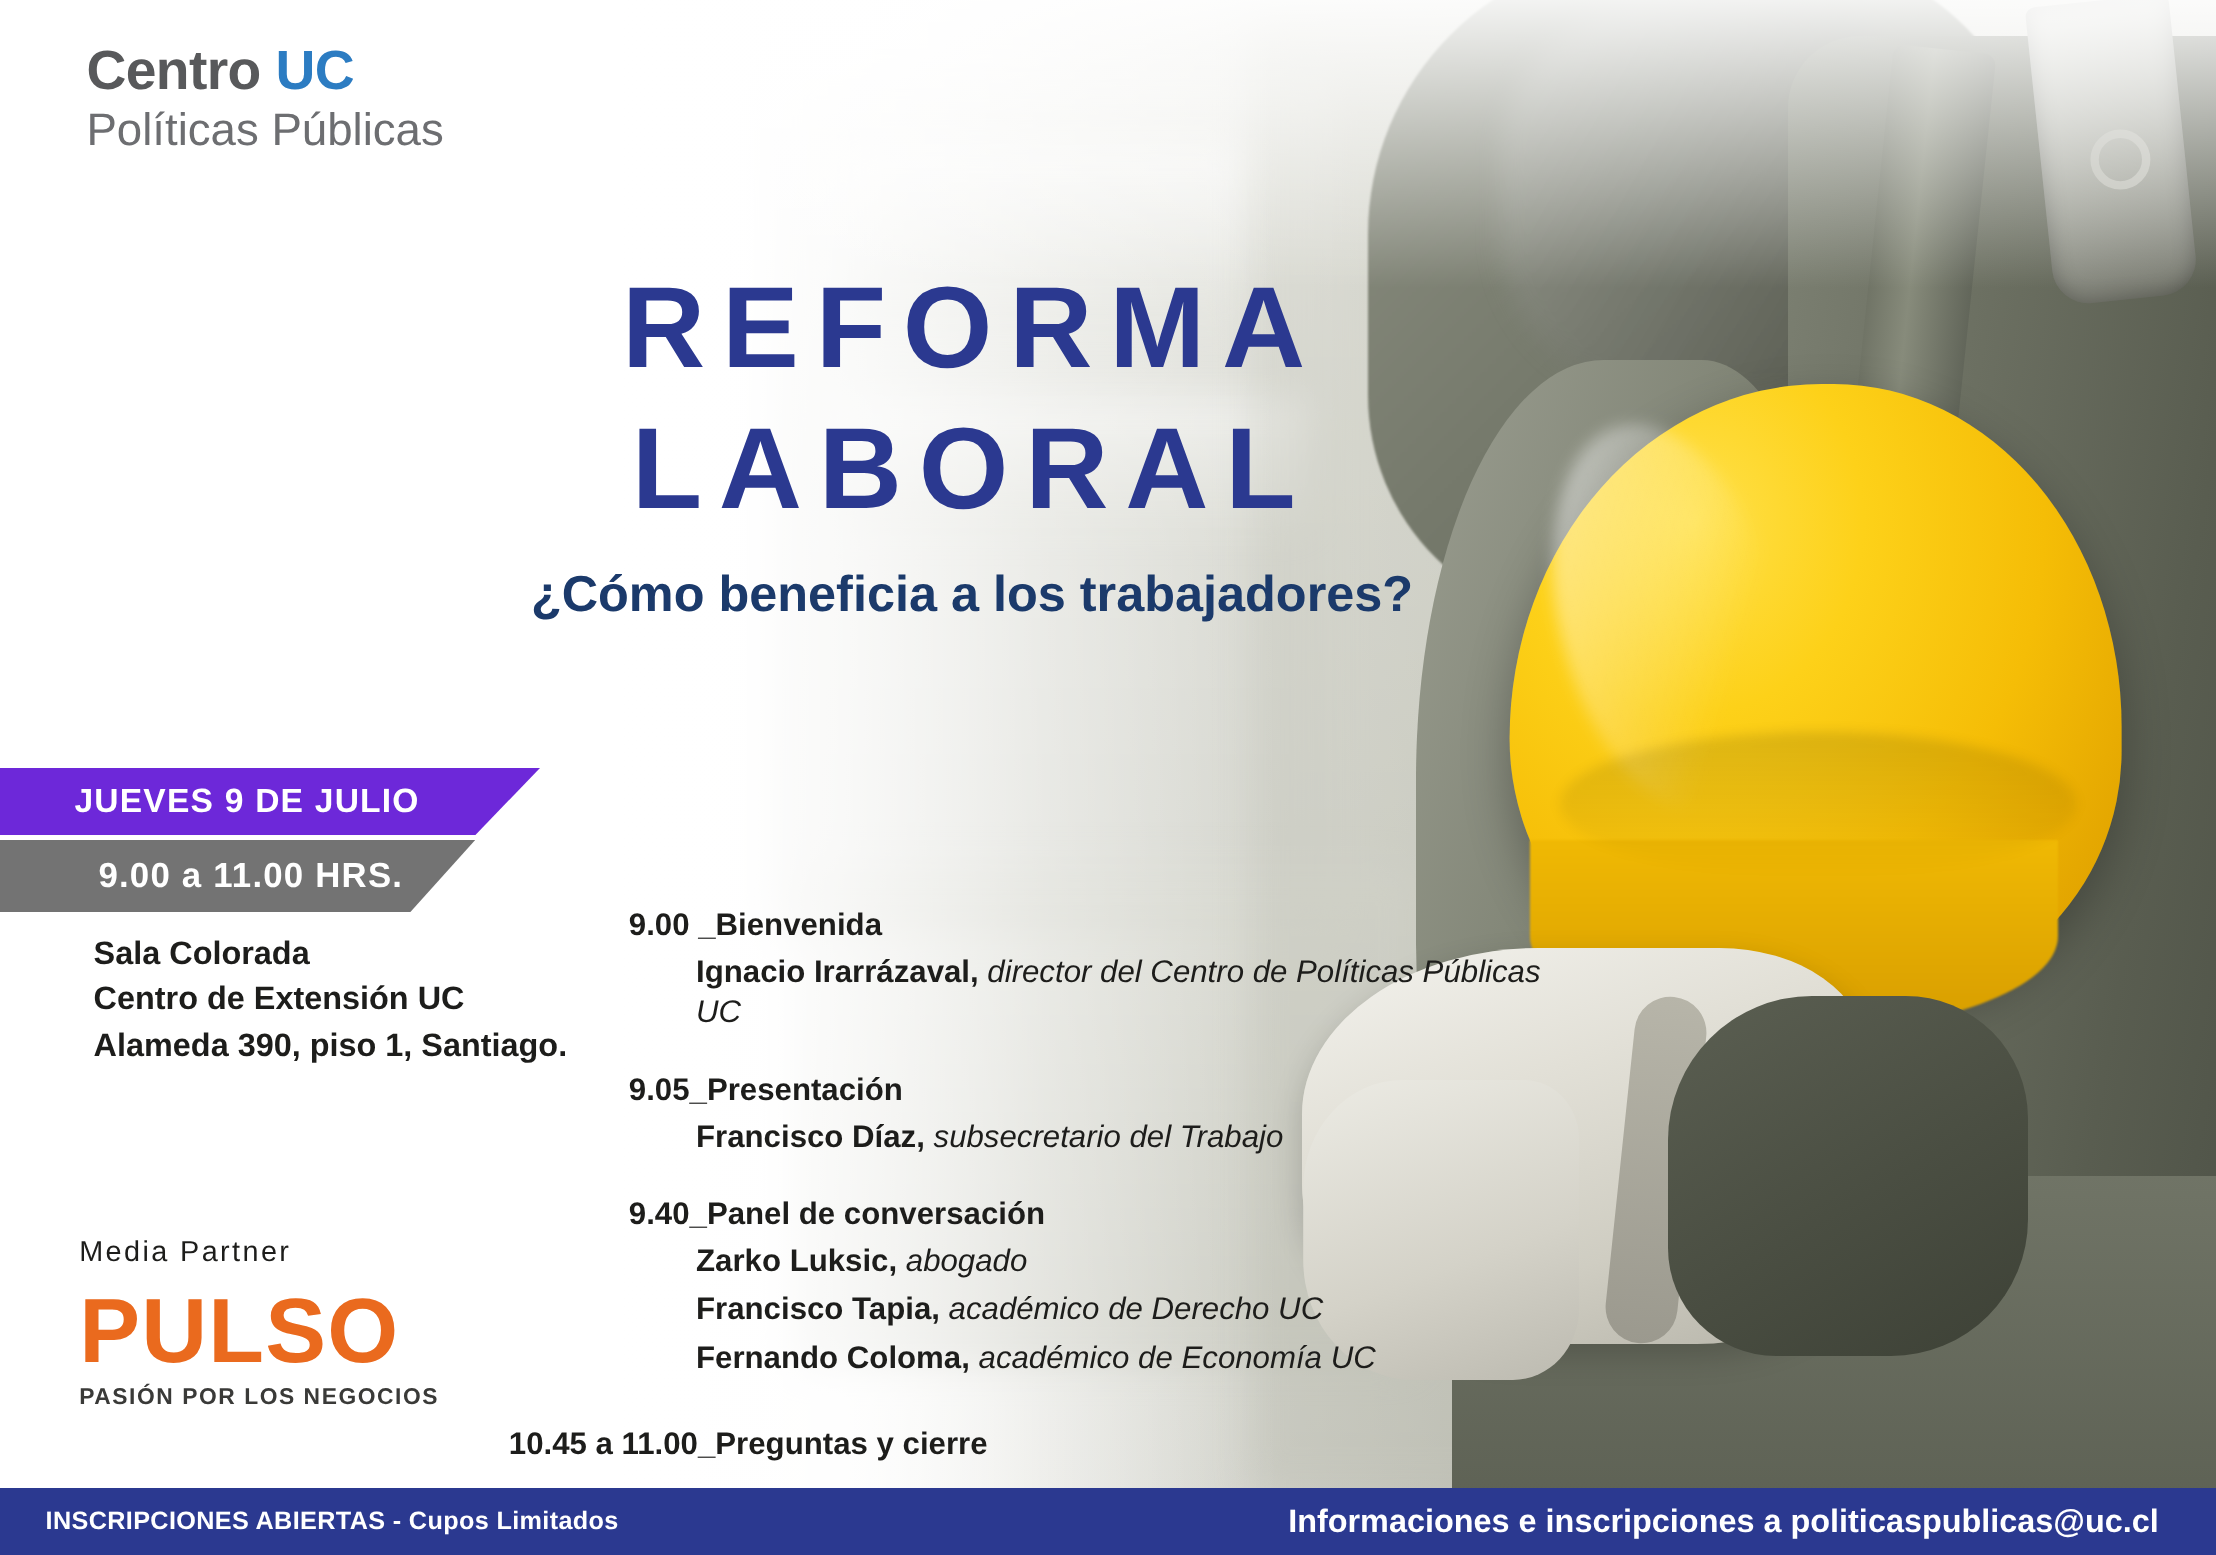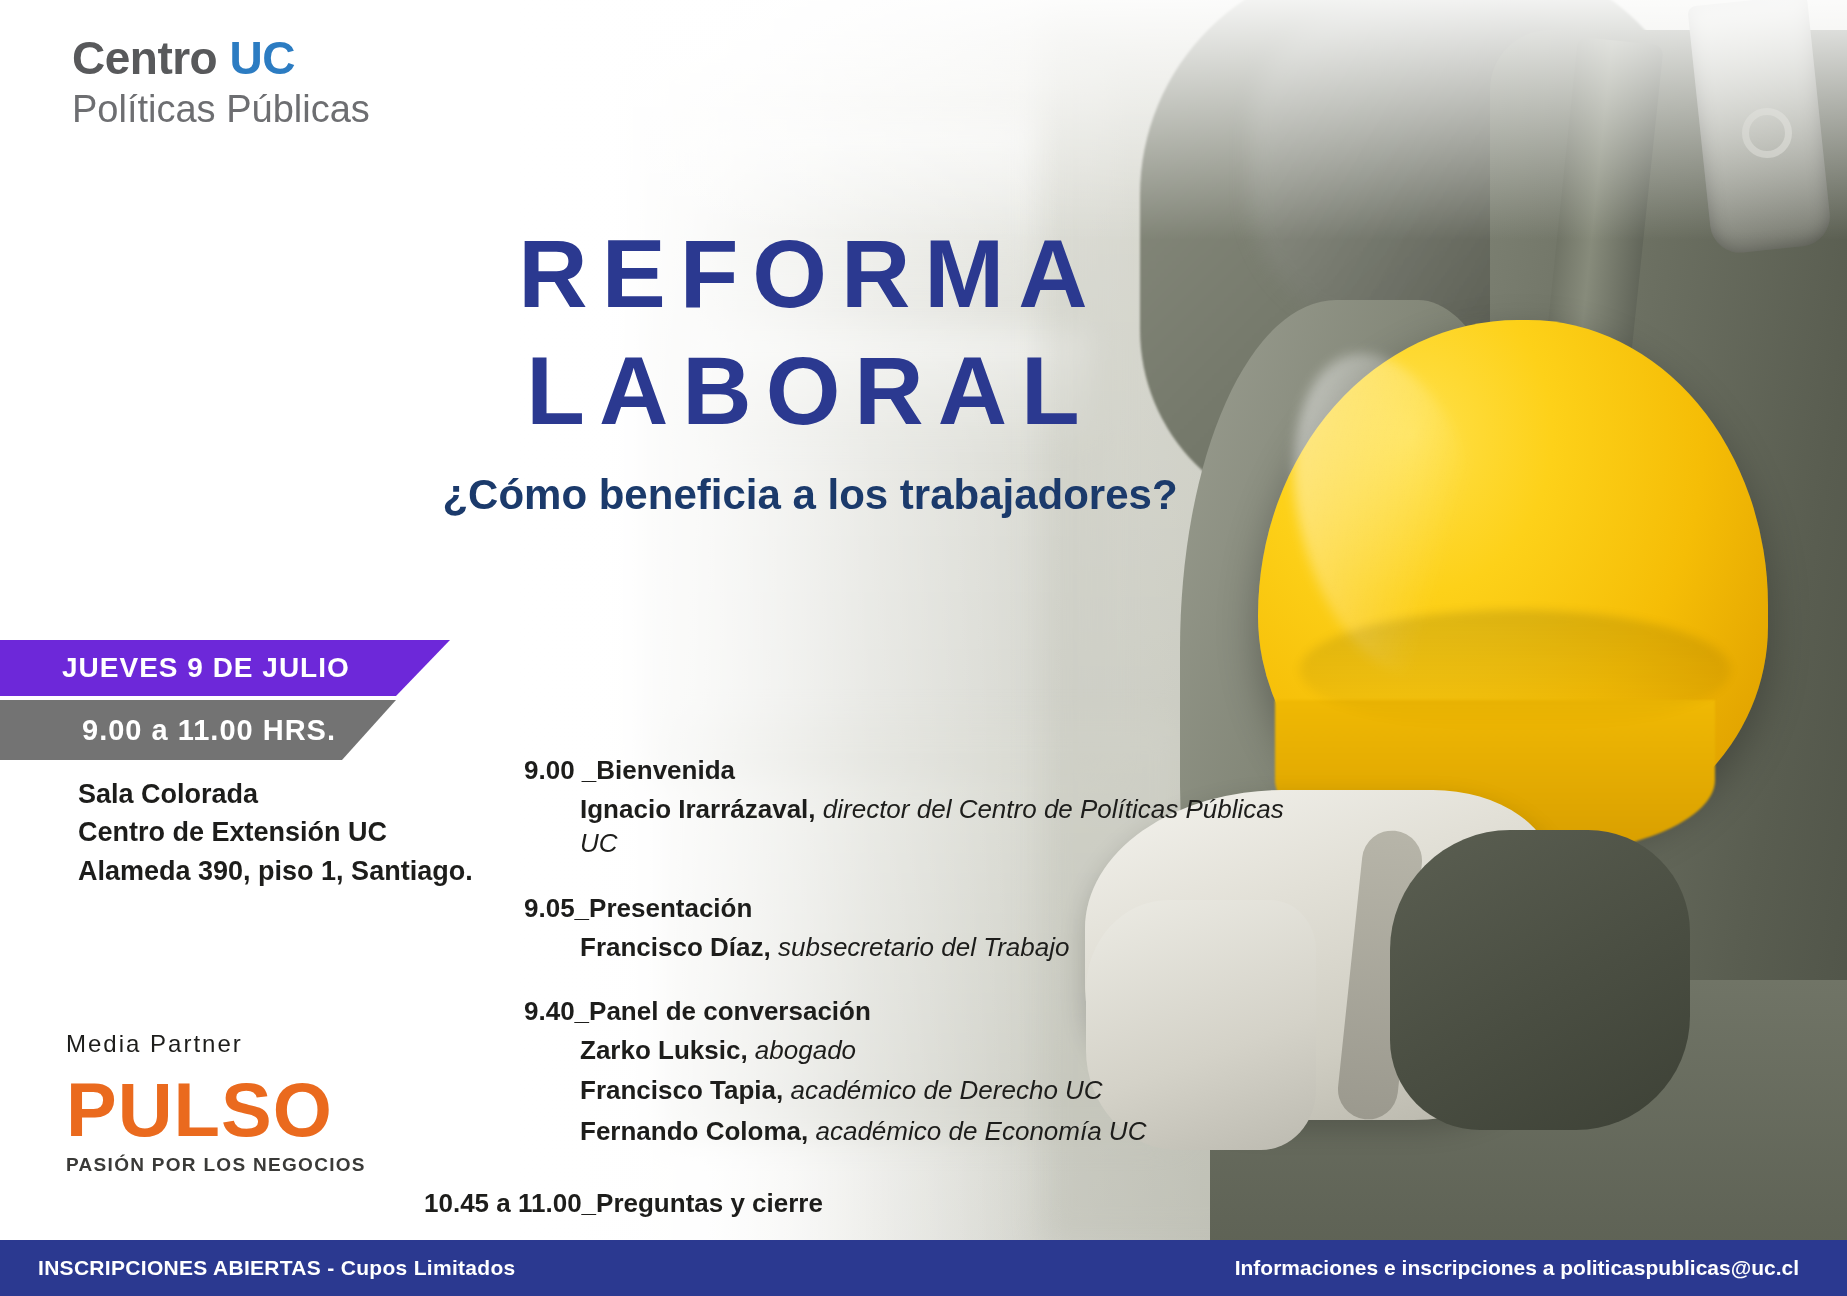--- a/index.html
+++ b/index.html
@@ -372,21 +372,21 @@
   }
   .footer-left {
     font-size: 21px;
     font-weight: bold;
     letter-spacing: .3px;
   }
   .footer-left .thin {
     font-weight: bold;
   }
   .footer-right {
-    font-size: 21px;
+    font-size: 27px;
     font-weight: bold;
   }
 </style>
 </head>
 <body>
 
 <div id="poster">
 
   <div class="photo-wrap">
     <div class="photo-base"></div>

